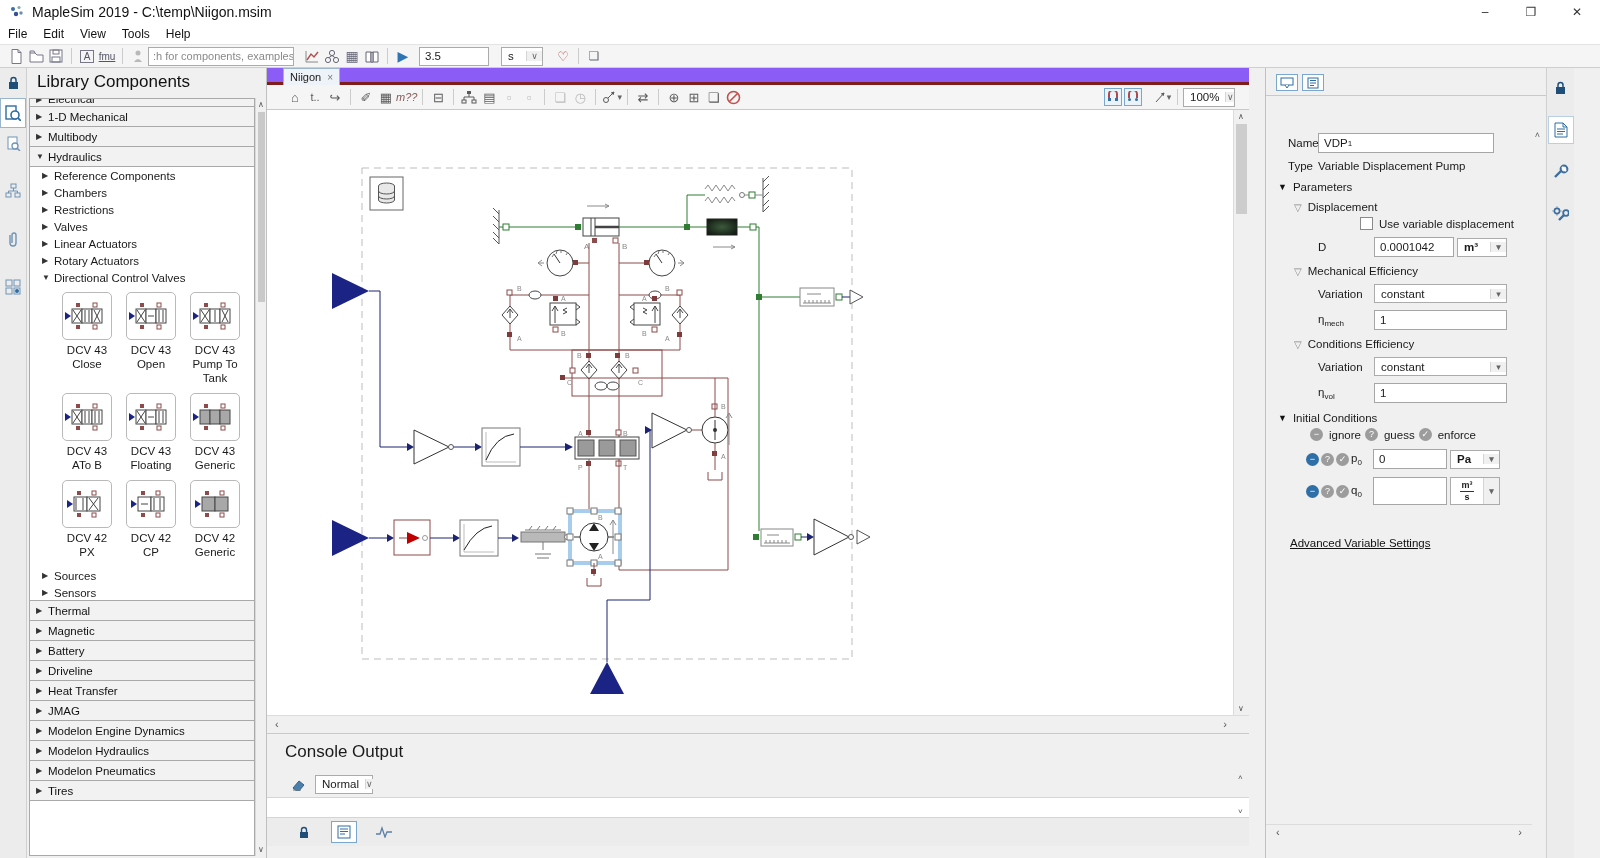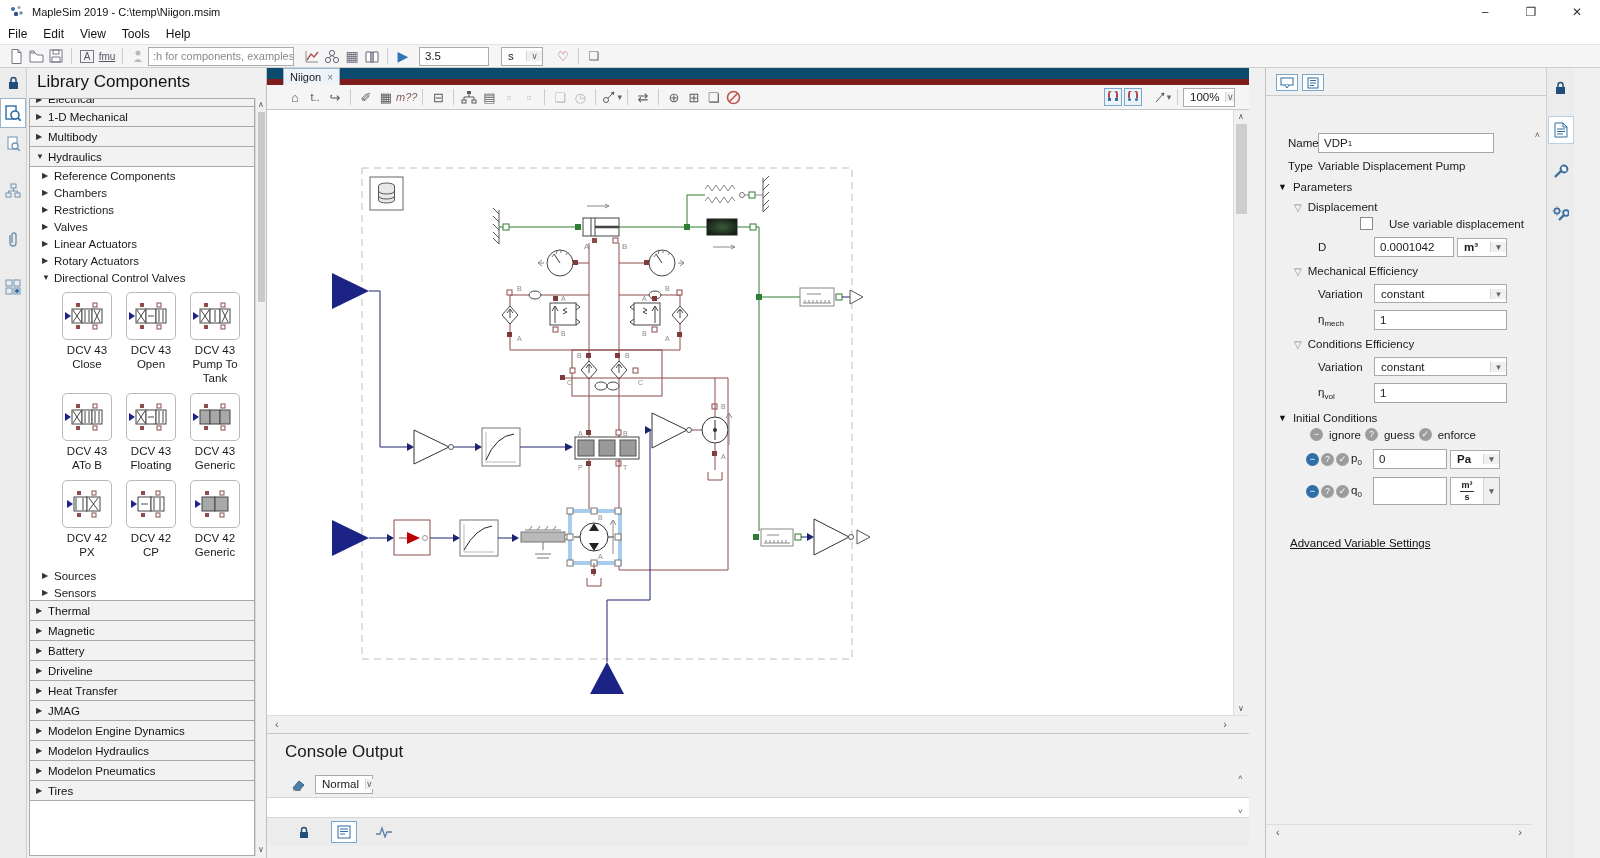--- a/index.html
+++ b/index.html
@@ -2,21 +2,21 @@
 <html><head>
 <meta charset="utf-8">
 <style>
   * { box-sizing: border-box; margin:0; padding:0; }
   html,body { width:1600px; height:858px; overflow:hidden; }
   body { font-family:"Liberation Sans", sans-serif; font-size:12px; color:#1a1a1a; background:#f0f0f0; position:relative; }
 
   
   #titlebar { position:absolute; left:0; top:0; width:1600px; height:24px; background:#ffffff; display:flex; align-items:center; }
   #titlebar .app-icon { margin-left:10px; }
-  #titlebar .title { margin-left:8px; font-size:11px; color:#111; }
+  #titlebar .title { margin-left:8px; font-size:14px; color:#111; }
   #titlebar .wincontrols { margin-left:auto; display:flex; }
   #titlebar .wbtn { width:46px; height:24px; display:flex; align-items:center; justify-content:center; color:#333; font-size:12px; }
   #menubar { position:absolute; left:0; top:24px; width:1600px; height:20px; background:#ffffff; display:flex; align-items:center; }
   #menubar .mitem { padding:0 8px; font-size:12px; color:#111; }
   #toolbar { position:absolute; left:0; top:44px; width:1600px; height:24px; background:#f5f5f5; border-top:1px solid #e3e3e3; border-bottom:1px solid #cfcfcf; display:flex; align-items:center; }
   .tsep { width:1px; height:16px; background:#cccccc; margin:0 5px; }
   .tbtn { min-width:20px; height:20px; display:flex; align-items:center; justify-content:center; color:#5a5a5a; font-size:13px; }
   .tbtn.dis { color:#bcbcbc; }
   .tbtn.text { font-size:11px; }
   #searchbox { width:146px; height:19px; border:1px solid #ababab; background:#fff; color:#8a8a8a; font-size:11px; padding:0 4px; display:flex; align-items:center; overflow:hidden; white-space:nowrap; }
@@ -44,21 +44,21 @@
   .dcv-iconbox { width:50px; height:48px; border:1px solid #b9b9b9; border-radius:5px; background:#fff; display:flex; align-items:center; justify-content:center; }
   .dcv-label { text-align:center; font-size:11.5px; line-height:14px; margin-top:3px; }
   .dcv-label span { display:block; }
   #libscroll { position:absolute; right:0px; top:30px; width:11px; height:758px; background:#f0f0f0; border-left:1px solid #d9d9d9; font-size:8px; color:#555; }
   #libscroll .sup { position:absolute; top:2px; left:2px; }
   #libscroll .sdn { position:absolute; bottom:2px; left:2px; }
   #libscroll .thumb { position:absolute; top:14px; left:2px; width:7px; height:190px; background:#c9c9c9; }
 
   
   #center { position:absolute; left:266px; top:68px; width:982px; height:790px; background:#f0f0f0; border-left:1px solid #c0c0c0; }
-  #tabbar { position:absolute; left:0; top:0; width:982px; height:17px; background:#0c4a6e; border-bottom:6px solid #7f1d1d; }
+  #tabbar { position:absolute; left:0; top:0; width:982px; height:17px; background:#8b5cf6; border-bottom:3px solid #7f1d1d; }
   #doctab { position:absolute; left:16px; top:0px; height:17px; padding:0 6px; background:#eef3f9; border:1px solid #9db5c9; border-bottom:none; display:flex; align-items:center; gap:6px; font-size:11px; }
   #doctab .x { color:#777; font-size:10px; }
   #canvastoolbar { position:absolute; left:0; top:17px; width:982px; height:25px; background:#f5f5f5; border-bottom:1px solid #c9c9c9; display:flex; align-items:center; padding-left:18px; }
   #canvastoolbar .right { margin-left:auto; display:flex; align-items:center; margin-right:14px; }
   .magbtn { width:18px; height:18px; border:1px solid #7ba7cc; background:#eaf2fa; display:flex; align-items:center; justify-content:center; margin-right:2px; }
   #zoombox { width:52px; }
   #canvas { position:absolute; left:0; top:42px; width:966px; height:605px; background:#ffffff; }
   #vscroll { position:absolute; left:966px; top:42px; width:16px; height:605px; background:#f0f0f0; border-left:1px solid #dcdcdc; font-size:8px; color:#555; }
   #vscroll .a1 { position:absolute; top:2px; left:4px; }
   #vscroll .a2 { position:absolute; bottom:2px; left:4px; }
@@ -87,21 +87,21 @@
   .plabel { width:48px; padding-left:18px; }
   .pinput { height:20px; border:1px solid #a6a6a6; background:#fff; display:flex; align-items:center; padding:0 5px; }
   #namefield { width:176px; }
   .sechdr { display:flex; align-items:center; gap:6px; margin:9px 0 4px 8px; }
   .sechdr .tri { font-size:9px; color:#111; }
   .subhdr { display:flex; align-items:center; gap:6px; margin:8px 0 4px 24px; }
   .subhdr .tri { font-size:10px; color:#888; }
   .fieldrow { display:flex; align-items:center; margin:7px 0 7px 48px; }
   .fieldrow .flabel { width:56px; }
   .unitbox { margin-left:3px; width:50px;font-weight:bold; }
-  .cbrow { display:flex; align-items:center; margin:4px 0 4px 90px; gap:16px; }
+  .cbrow { display:flex; align-items:center; margin:4px 0 4px 90px; gap:6px; }
   .checkbox { width:13px; height:13px; border:1px solid #8a8a8a; background:#fff; }
   .icon-circ { width:13px; height:13px; border-radius:50%; display:inline-flex; align-items:center; justify-content:center; color:#fff; font-size:9px; line-height:13px; margin-right:2px; }
   .ic-gray { background:#9c9c9c; }
   .ic-blue { background:#2f6fa8; }
   #iclegend { display:flex; align-items:center; gap:4px; margin:4px 0 6px 40px; }
   .icrow { display:flex; align-items:center; margin:8px 0 8px 36px; }
   .icrow .sym { width:22px; text-align:left; }
   .fracunit { display:inline-flex; flex-direction:column; align-items:center; line-height:9px; font-size:9px; flex:1; }
   .fracunit .bar { width:14px; border-top:1px solid #333; margin:1px 0; }
   #advlink { margin:24px 0 0 20px; text-decoration:underline; color:#111; display:inline-block; }

